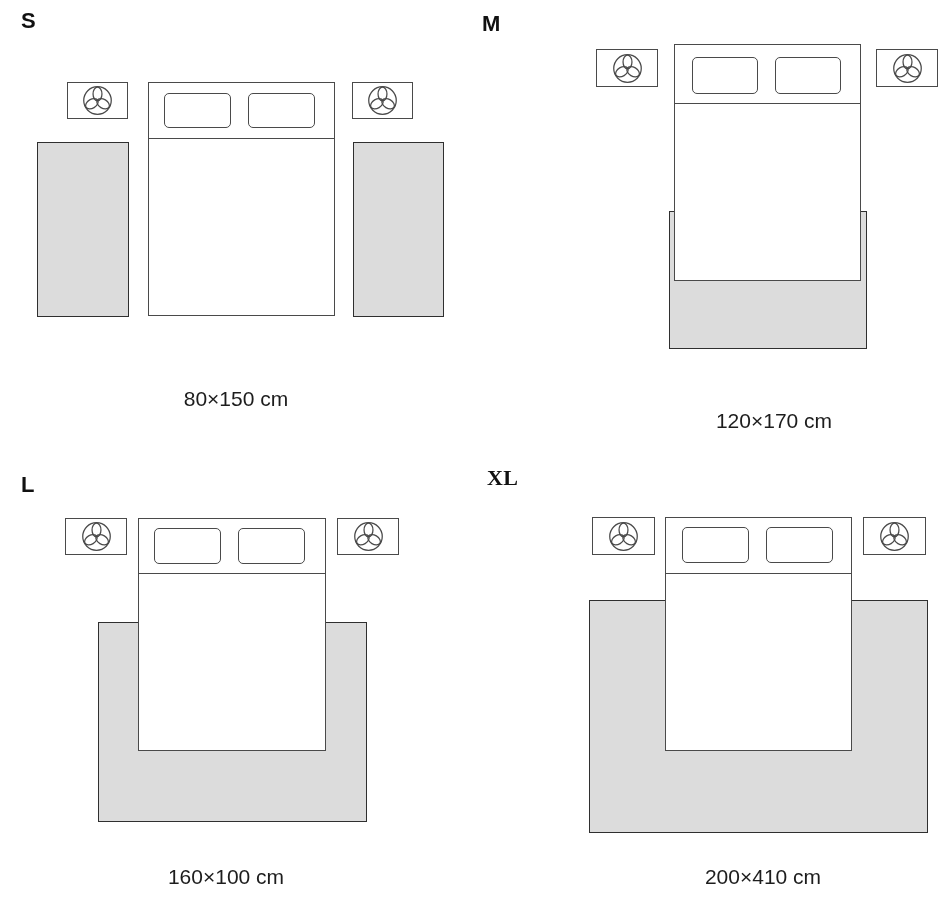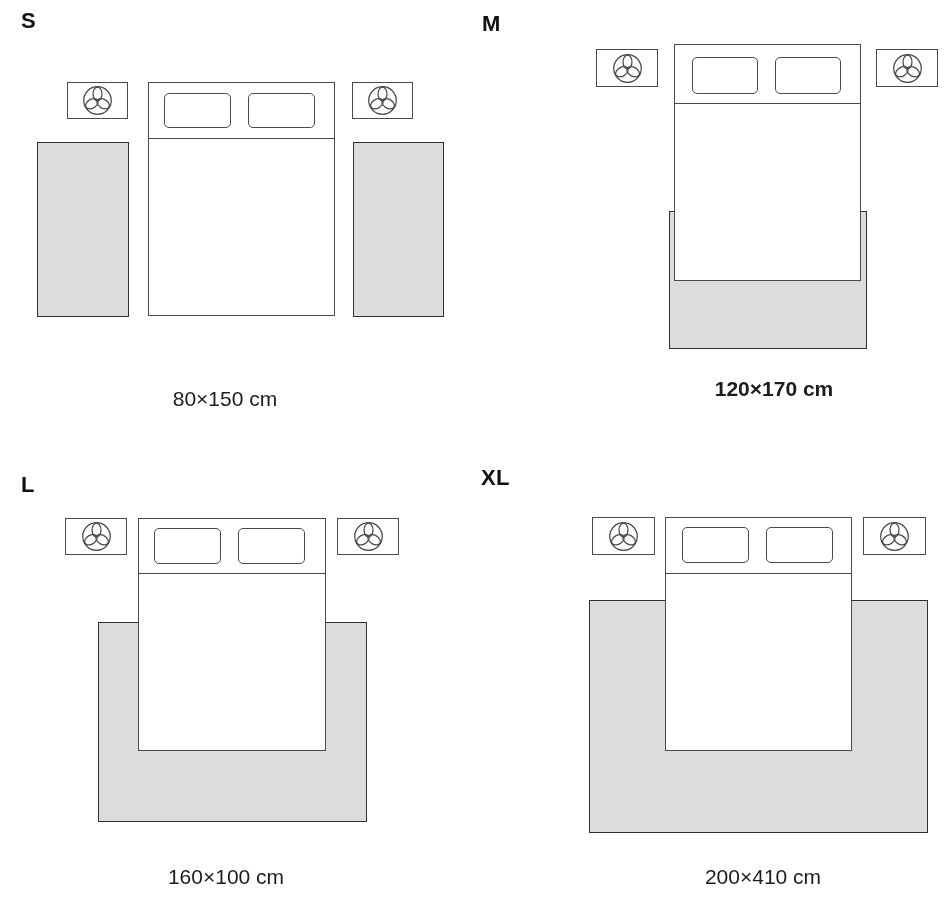--- a/index.html
+++ b/index.html
@@ -16,21 +16,21 @@
   .quad{position:absolute;width:475px;height:450px;}
   .q-s{left:0;top:0;}
   .q-m{left:475px;top:0;}
   .q-l{left:0;top:450px;}
   .q-xl{left:475px;top:450px;}
 
   .qlabel{position:absolute;font-size:22px;font-weight:700;line-height:1;color:#111;letter-spacing:.3px;}
   .q-s  .qlabel{left:21px;top:10px;}
   .q-m  .qlabel{left:7px;top:13px;}
   .q-l  .qlabel{left:21px;top:24px;}
-  .q-xl .qlabel{left:6px;top:17px;}
+  .q-xl .qlabel{left:12px;top:17px;font-family:Liberation Serif, serif;}
 
   .rug{position:absolute;background:var(--rug-fill);border:1.6px solid var(--rug-border);z-index:1;}
   .q-s .rug-left {left:37px; top:142px;width:92px; height:175px;}
   .q-s .rug-right{left:353px;top:142px;width:91px; height:175px;}
   .q-m .rug-main {left:194px;top:211px;width:198px;height:138px;}
   .q-l .rug-main {left:98px; top:172px;width:269px;height:200px;}
   .q-xl .rug-main{left:114px;top:150px;width:339px;height:233px;}
 
   .nightstand{position:absolute;background:#fff;border:1.4px solid var(--line);display:flex;align-items:center;justify-content:center;z-index:2;}
   .q-s .ns-left  {left:67px; top:82px;width:61px;height:37px;}
@@ -60,22 +60,22 @@
   .q-s .p1 {left:15px; top:10px;width:67px;height:35px;}
   .q-s .p2 {left:99px; top:10px;width:67px;height:35px;}
   .q-m .p1 {left:17px; top:12px;width:66px;height:37px;}
   .q-m .p2 {left:100px;top:12px;width:66px;height:37px;}
   .q-l .p1 {left:15px; top:9px; width:67px;height:36px;}
   .q-l .p2 {left:99px; top:9px; width:67px;height:36px;}
   .q-xl .p1{left:16px; top:9px; width:67px;height:36px;}
   .q-xl .p2{left:100px;top:9px; width:67px;height:36px;}
 
   .caption{position:absolute;transform:translateX(-50%);font-size:21px;line-height:1.2;color:var(--text);white-space:nowrap;}
-  .q-s .caption {left:225px;top:386px;}
-  .q-m .caption {left:299px;top:376px;font-weight:bold;}
+  .q-s .caption {left:236px;top:386px;}
+  .q-m .caption {left:299px;top:408px;}
   .q-l .caption {left:226px;top:414px;}
   .q-xl .caption{left:288px;top:414px;}
 </style>
 </head>
 <body>
 
 <div class="canvas">
 
   <section class="quad q-s">
     <div class="qlabel">S</div>

